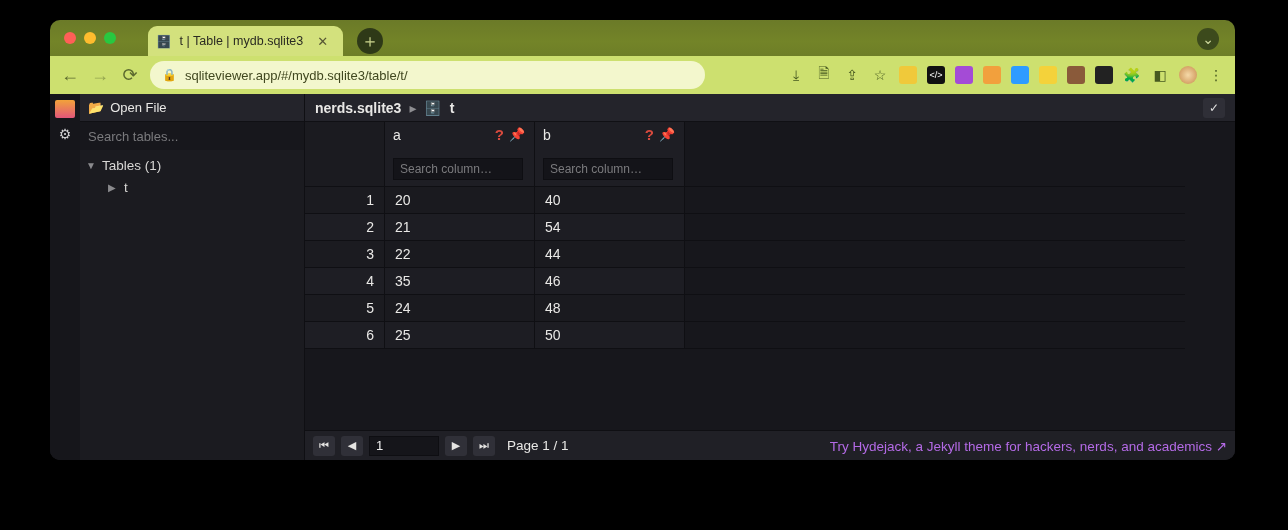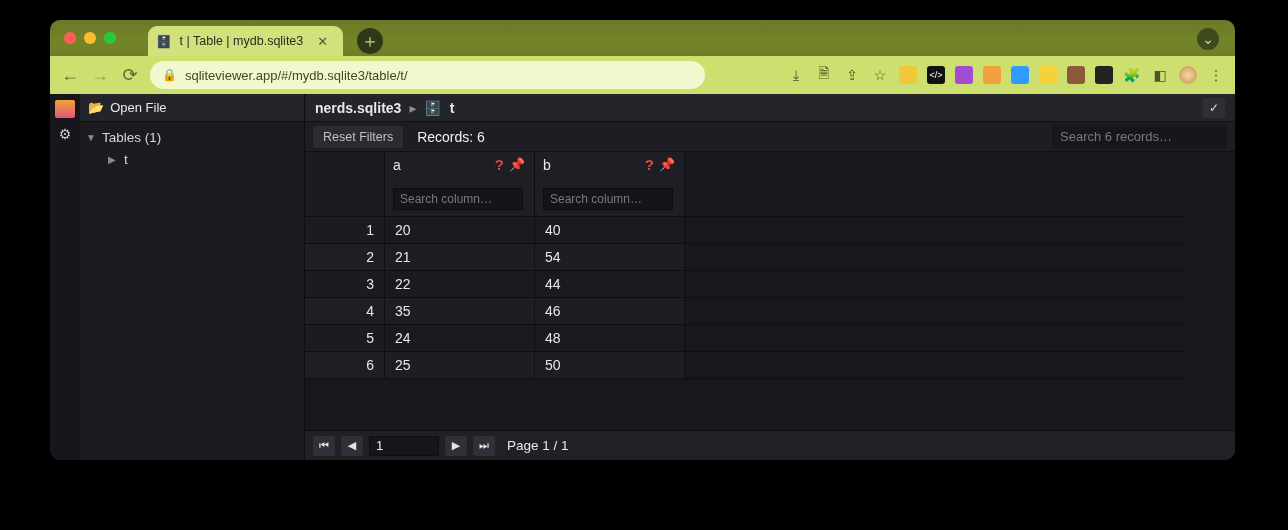--- a/index.html
+++ b/index.html
@@ -134,20 +134,21 @@
       <div class="gutter">
         <span class="gutter-icn" style="background:linear-gradient(#f2a23a,#e2567a);border-radius:2px"></span>
         <span class="gutter-icn" style="color:#cfcfd1;text-align:center">⚙</span>
       </div>
 
       <div class="sidebar">
         <div class="openfile">
           <span>📂</span>
           <span>Open File</span>
         </div>
+        <input class="search-in" placeholder="Search tables..." style="">
         <div class="tree">
           <div class="tree-row">
             <span class="tri">▼</span>
             <span>Tables (1)</span>
           </div>
           <div class="tree-row child">
             <span class="tri">▶</span>
             <span>t</span>
           </div>
         </div>
@@ -156,25 +157,20 @@
       <div class="main">
 
         <div class="crumb">
           <span class="bold">nerds.sqlite3</span>
           <span class="sep">▸</span>
           <span>🗄️</span>
           <span class="bold">t</span>
           <span class="check">✓</span>
         </div>
 
-        <div class="toolbar">
-          <div class="reset">Reset Filters</div>
-          <div class="recs">Records: 6</div>
-          <input class="rec-search" placeholder="Search 6 records…" style="">
-        </div>
 
         <div class="grid-wrap">
           <table class="grid">
             <thead>
               <tr>
                 <th class="rownum"></th>
                 <th class="colw">
                   <div class="col-head">
                     <span>a</span>
                     <span class="q">?</span>
@@ -234,18 +230,19 @@
           </table>
         </div>
 
         <div class="footer">
           <span class="pg-btn">⏮</span>
           <span class="pg-btn">◀</span>
           <input class="pg-in" value="1" style="">
           <span class="pg-btn">▶</span>
           <span class="pg-btn">⏭</span>
           <span style="margin-left:6px">Page 1 / 1</span>
+          <span class="promo">Try Hydejack, a Jekyll theme for hackers, nerds, and academics ↗</span>
         </div>
 
       </div>
     </div>
   </div>
 </div>
 
 </body></html>

